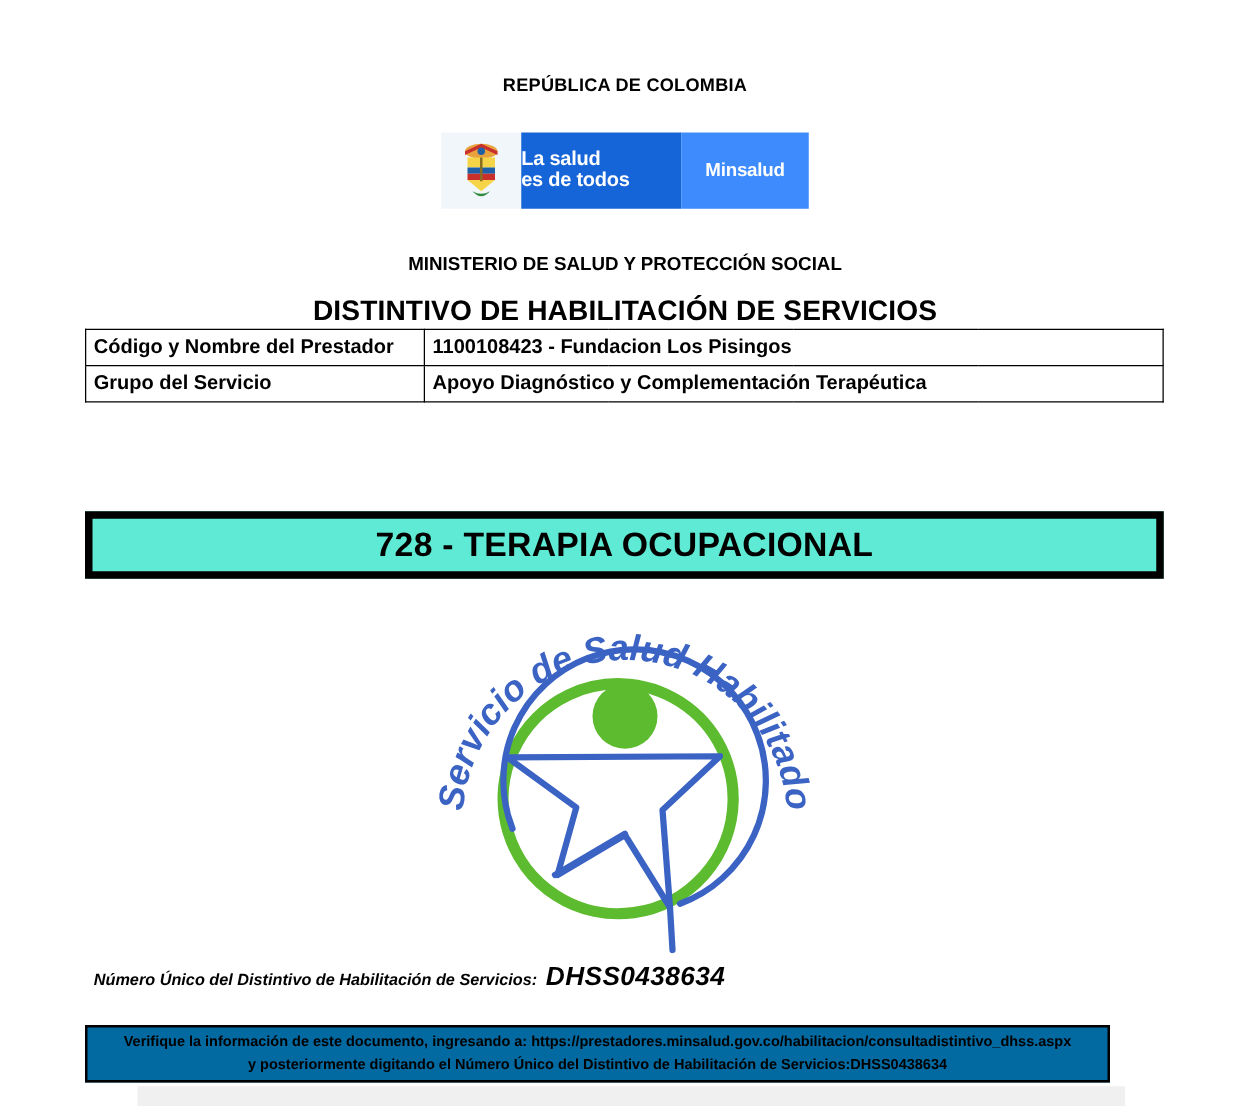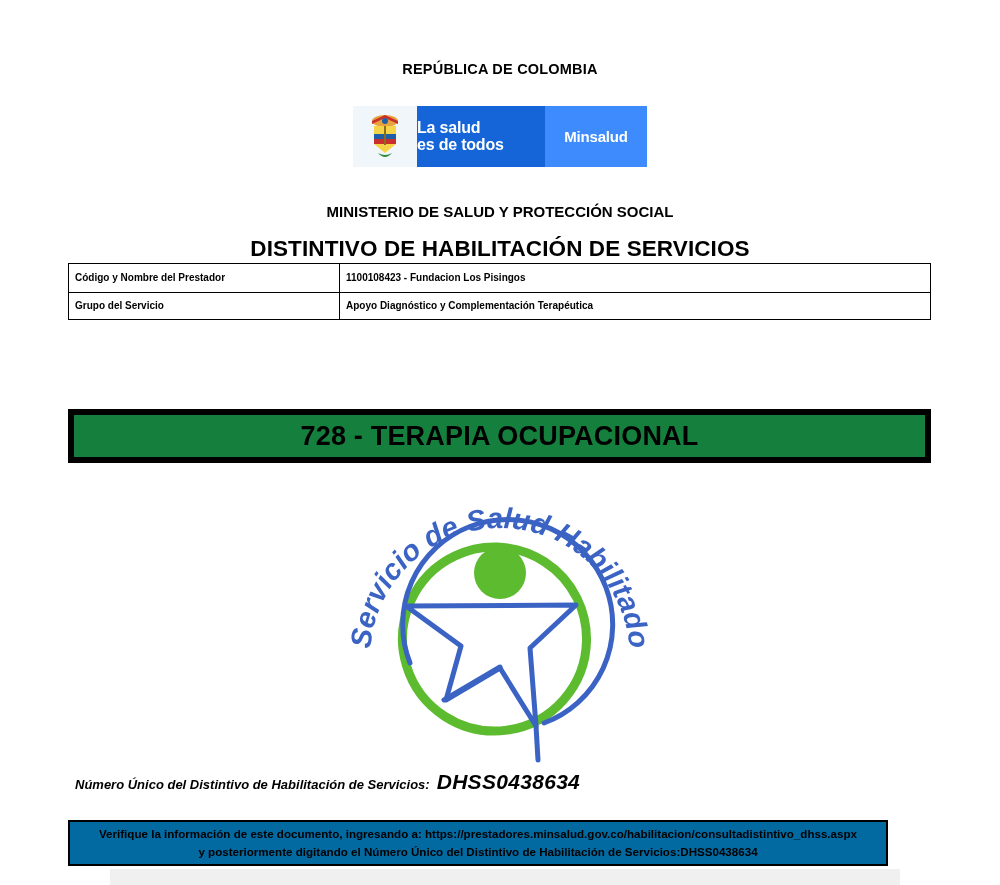--- a/index.html
+++ b/index.html
@@ -96,21 +96,21 @@
     position: absolute;
     top: 263px;
     left: 68px;
     width: 863px;
     border-collapse: collapse;
     table-layout: fixed;
   }
   #info-table td {
     border: 1.4px solid #000000;
     padding: 3px 6px;
-    font-size: 10px;
+    font-size: 16px;
     font-weight: bold;
     vertical-align: middle;
     line-height: 1.35;
   }
   td.cell-prestador-value {
     font-size: 14px;
   }
   tr.row-prestador td { height: 22px; }
   tr.row-sede td { height: 18px; }
   tr.row-geo td { height: 36px; }
@@ -122,21 +122,21 @@
     position: absolute;
     top: 409px;
     left: 68px;
     width: 863px;
     height: 54px;
     border: 6px solid #000000;
     box-sizing: border-box;
     display: flex;
     align-items: center;
     justify-content: center;
-    background: #15803d;
+    background: #5eead4;
   }
   #service-banner-text {
     font-size: 27px;
     font-weight: bold;
     letter-spacing: 0.2px;
   }
 
   
   #habilitation-seal {
     position: absolute;

